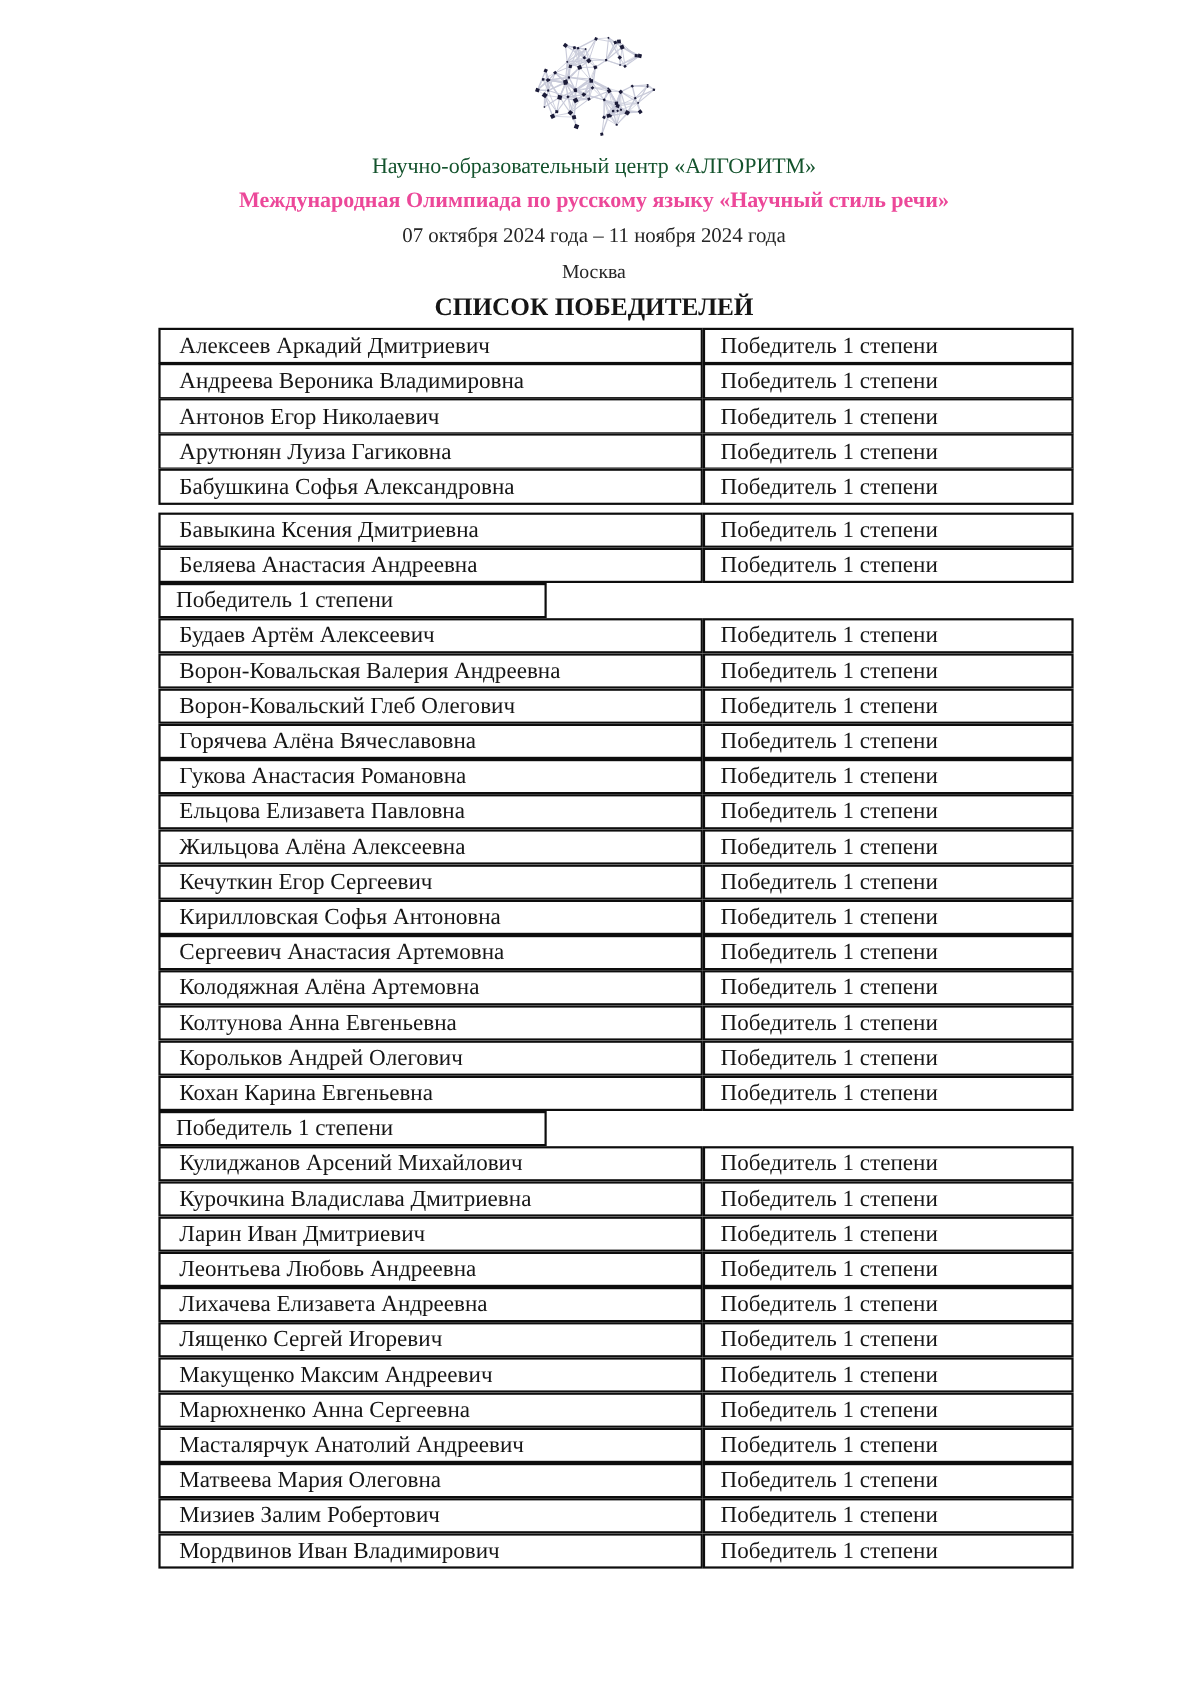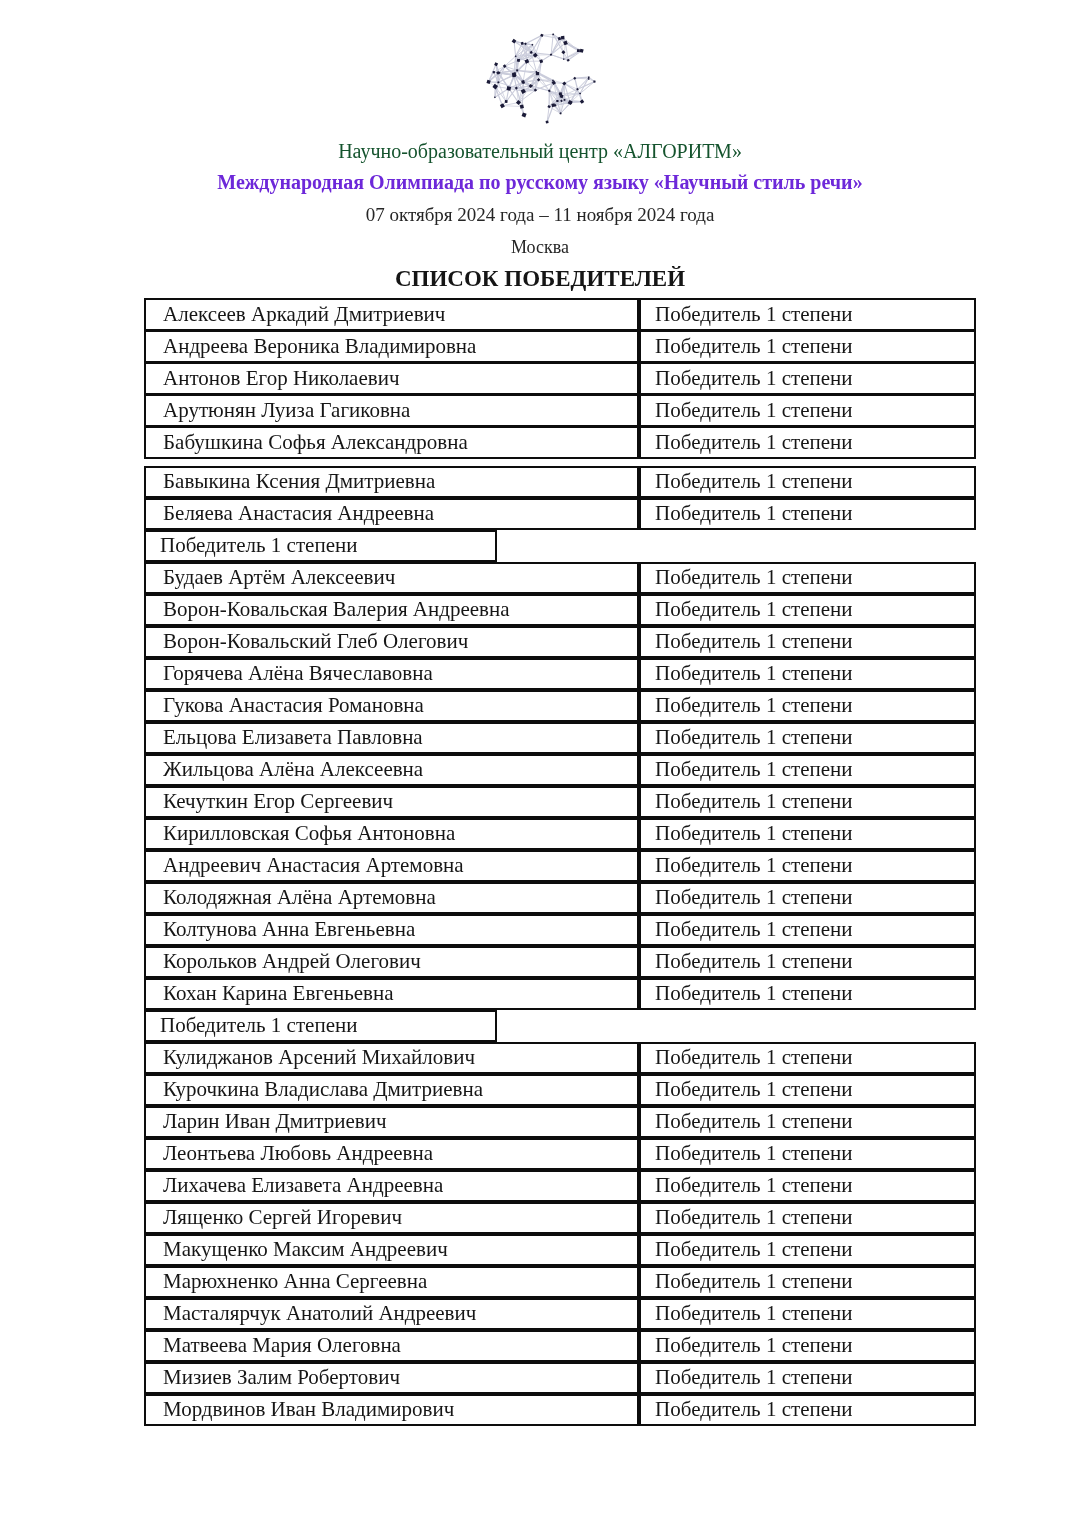--- a/index.html
+++ b/index.html
@@ -10,21 +10,21 @@
     color:#1c1c1c;
     overflow:hidden;
   }
   .page { width:1080px; height:1528px; background:#fff; position:relative; }
 
   .logo-wrap { padding-top:28px; display:flex; justify-content:center; }
   .logo-wrap svg { display:block; }
 
   .hdr { text-align:center; }
   .org-line    { margin-top:4px;  font-size:20px; line-height:30px; color:#14532d; }
-  .event-line  { font-size:20px; line-height:32px; font-weight:bold; color:#6d28d9; }
+  .event-line  { font-size:20px; line-height:32px; font-weight:bold; color:#ec4899; }
   .dates-line  { font-size:19px; line-height:33px; color:#262626; }
   .city-line   { font-size:18px; line-height:32px; color:#262626; }
   .list-title  { font-size:23px; line-height:31px; font-weight:bold; color:#151515; }
 
   .tbl { margin:4px auto 0 auto; width:872px; }
   .tbl-block { display:block; }
   .tbl-block + .tbl-block { margin-top:7px; }
   .t-row { display:flex; width:872px;padding-left:40px; }
   .t-cell {
     border:2px solid #0d0d0d;
@@ -505,21 +505,21 @@
         </div>
         <div class="t-row">
           <div class="t-cell c-name">Кечуткин Егор Сергеевич</div>
           <div class="t-cell c-award">Победитель 1 степени</div>
         </div>
         <div class="t-row">
           <div class="t-cell c-name">Кирилловская Софья Антоновна</div>
           <div class="t-cell c-award">Победитель 1 степени</div>
         </div>
         <div class="t-row">
-          <div class="t-cell c-name">Андреевич Анастасия Артемовна</div>
+          <div class="t-cell c-name">Сергеевич Анастасия Артемовна</div>
           <div class="t-cell c-award">Победитель 1 степени</div>
         </div>
         <div class="t-row">
           <div class="t-cell c-name">Колодяжная Алёна Артемовна</div>
           <div class="t-cell c-award">Победитель 1 степени</div>
         </div>
         <div class="t-row">
           <div class="t-cell c-name">Колтунова Анна Евгеньевна</div>
           <div class="t-cell c-award">Победитель 1 степени</div>
         </div>

